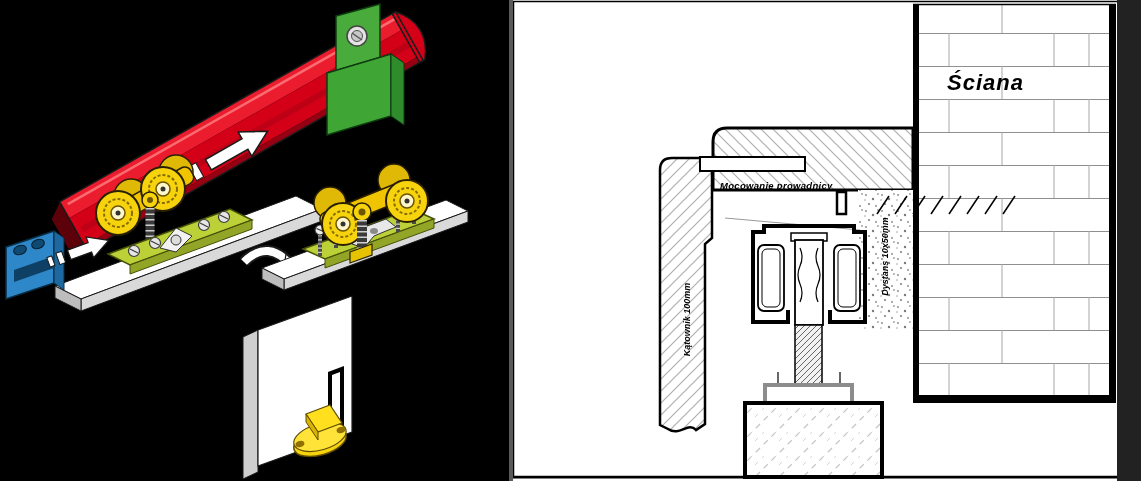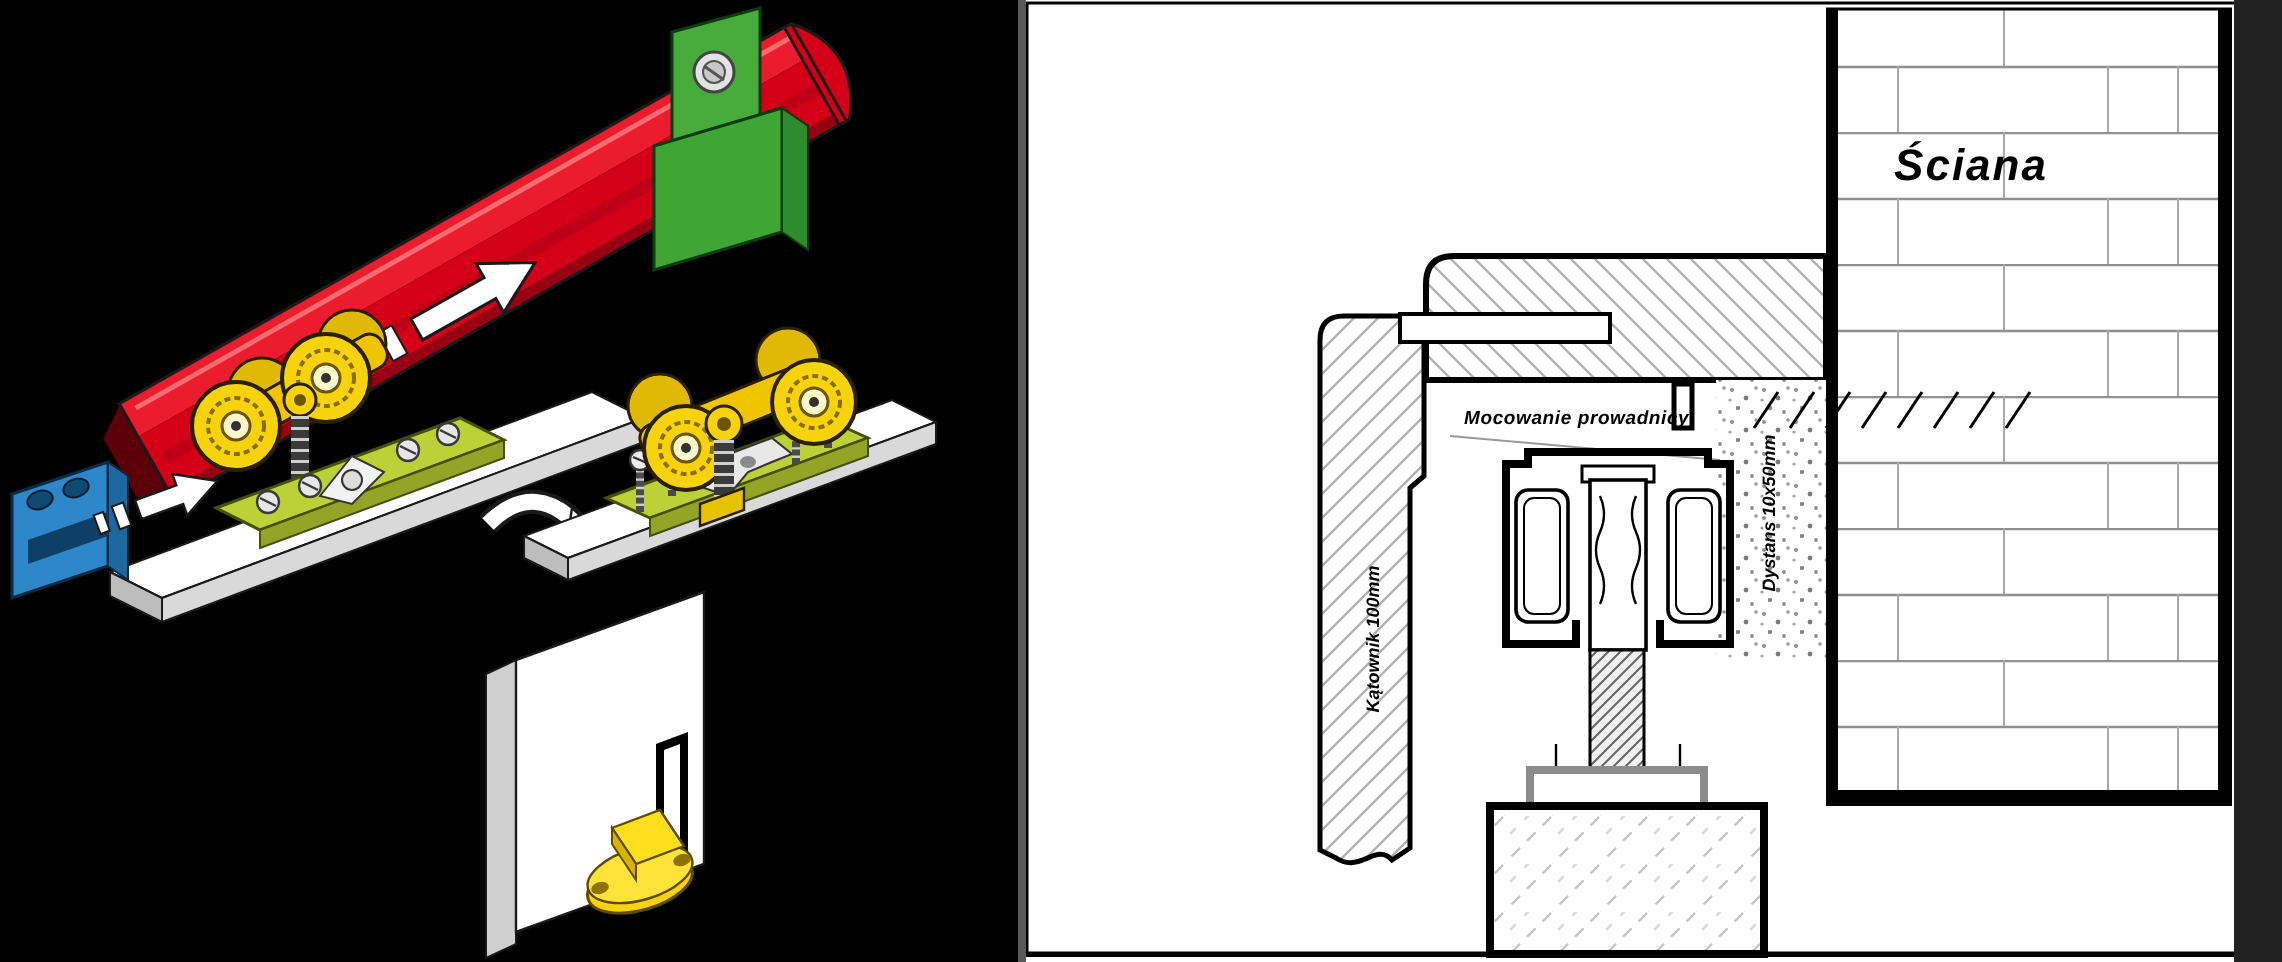--- a/index.html
+++ b/index.html
@@ -7,22 +7,22 @@
     position:relative;width:1117px;height:481px;overflow:hidden;
     background:#ffffff;font-family:"Liberation Sans",sans-serif;
   }
   #left-panel{position:absolute;left:0;top:0;width:512px;height:481px;background:#000;}
   #right-panel{position:absolute;left:512px;top:0;width:629px;height:481px;background:#fff;}
   #panel-divider{position:absolute;left:509px;top:0;width:4px;height:481px;background:#5a5a5a;}
   svg{display:block;}
   .lbl{position:absolute;color:#000;z-index:5;}
   .lbl-wall{left:928px;top:70px;width:115px;text-align:center;
     font-style:italic;font-weight:600;font-size:22px;letter-spacing:1px;}
-  .lbl-mocowanie{left:720px;top:204px;white-space:nowrap;
-    font-style:italic;font-weight:bold;font-size:9.5px;letter-spacing:.3px;margin-left:12px;}
+  .lbl-mocowanie{left:720px;top:180px;white-space:nowrap;
+    font-style:italic;font-weight:bold;font-size:9.5px;letter-spacing:.3px;}
   .vlabel{position:absolute;width:92px;height:13px;text-align:center;white-space:nowrap;
     transform:rotate(-90deg);font-style:italic;font-weight:bold;font-size:9px;color:#000;z-index:5;}
   .lbl-katownik{left:642px;top:313px;}
   .lbl-dystans{left:840px;top:250px;}
 </style>
 </head>
 <body>
 
 <div id="screen">
 

